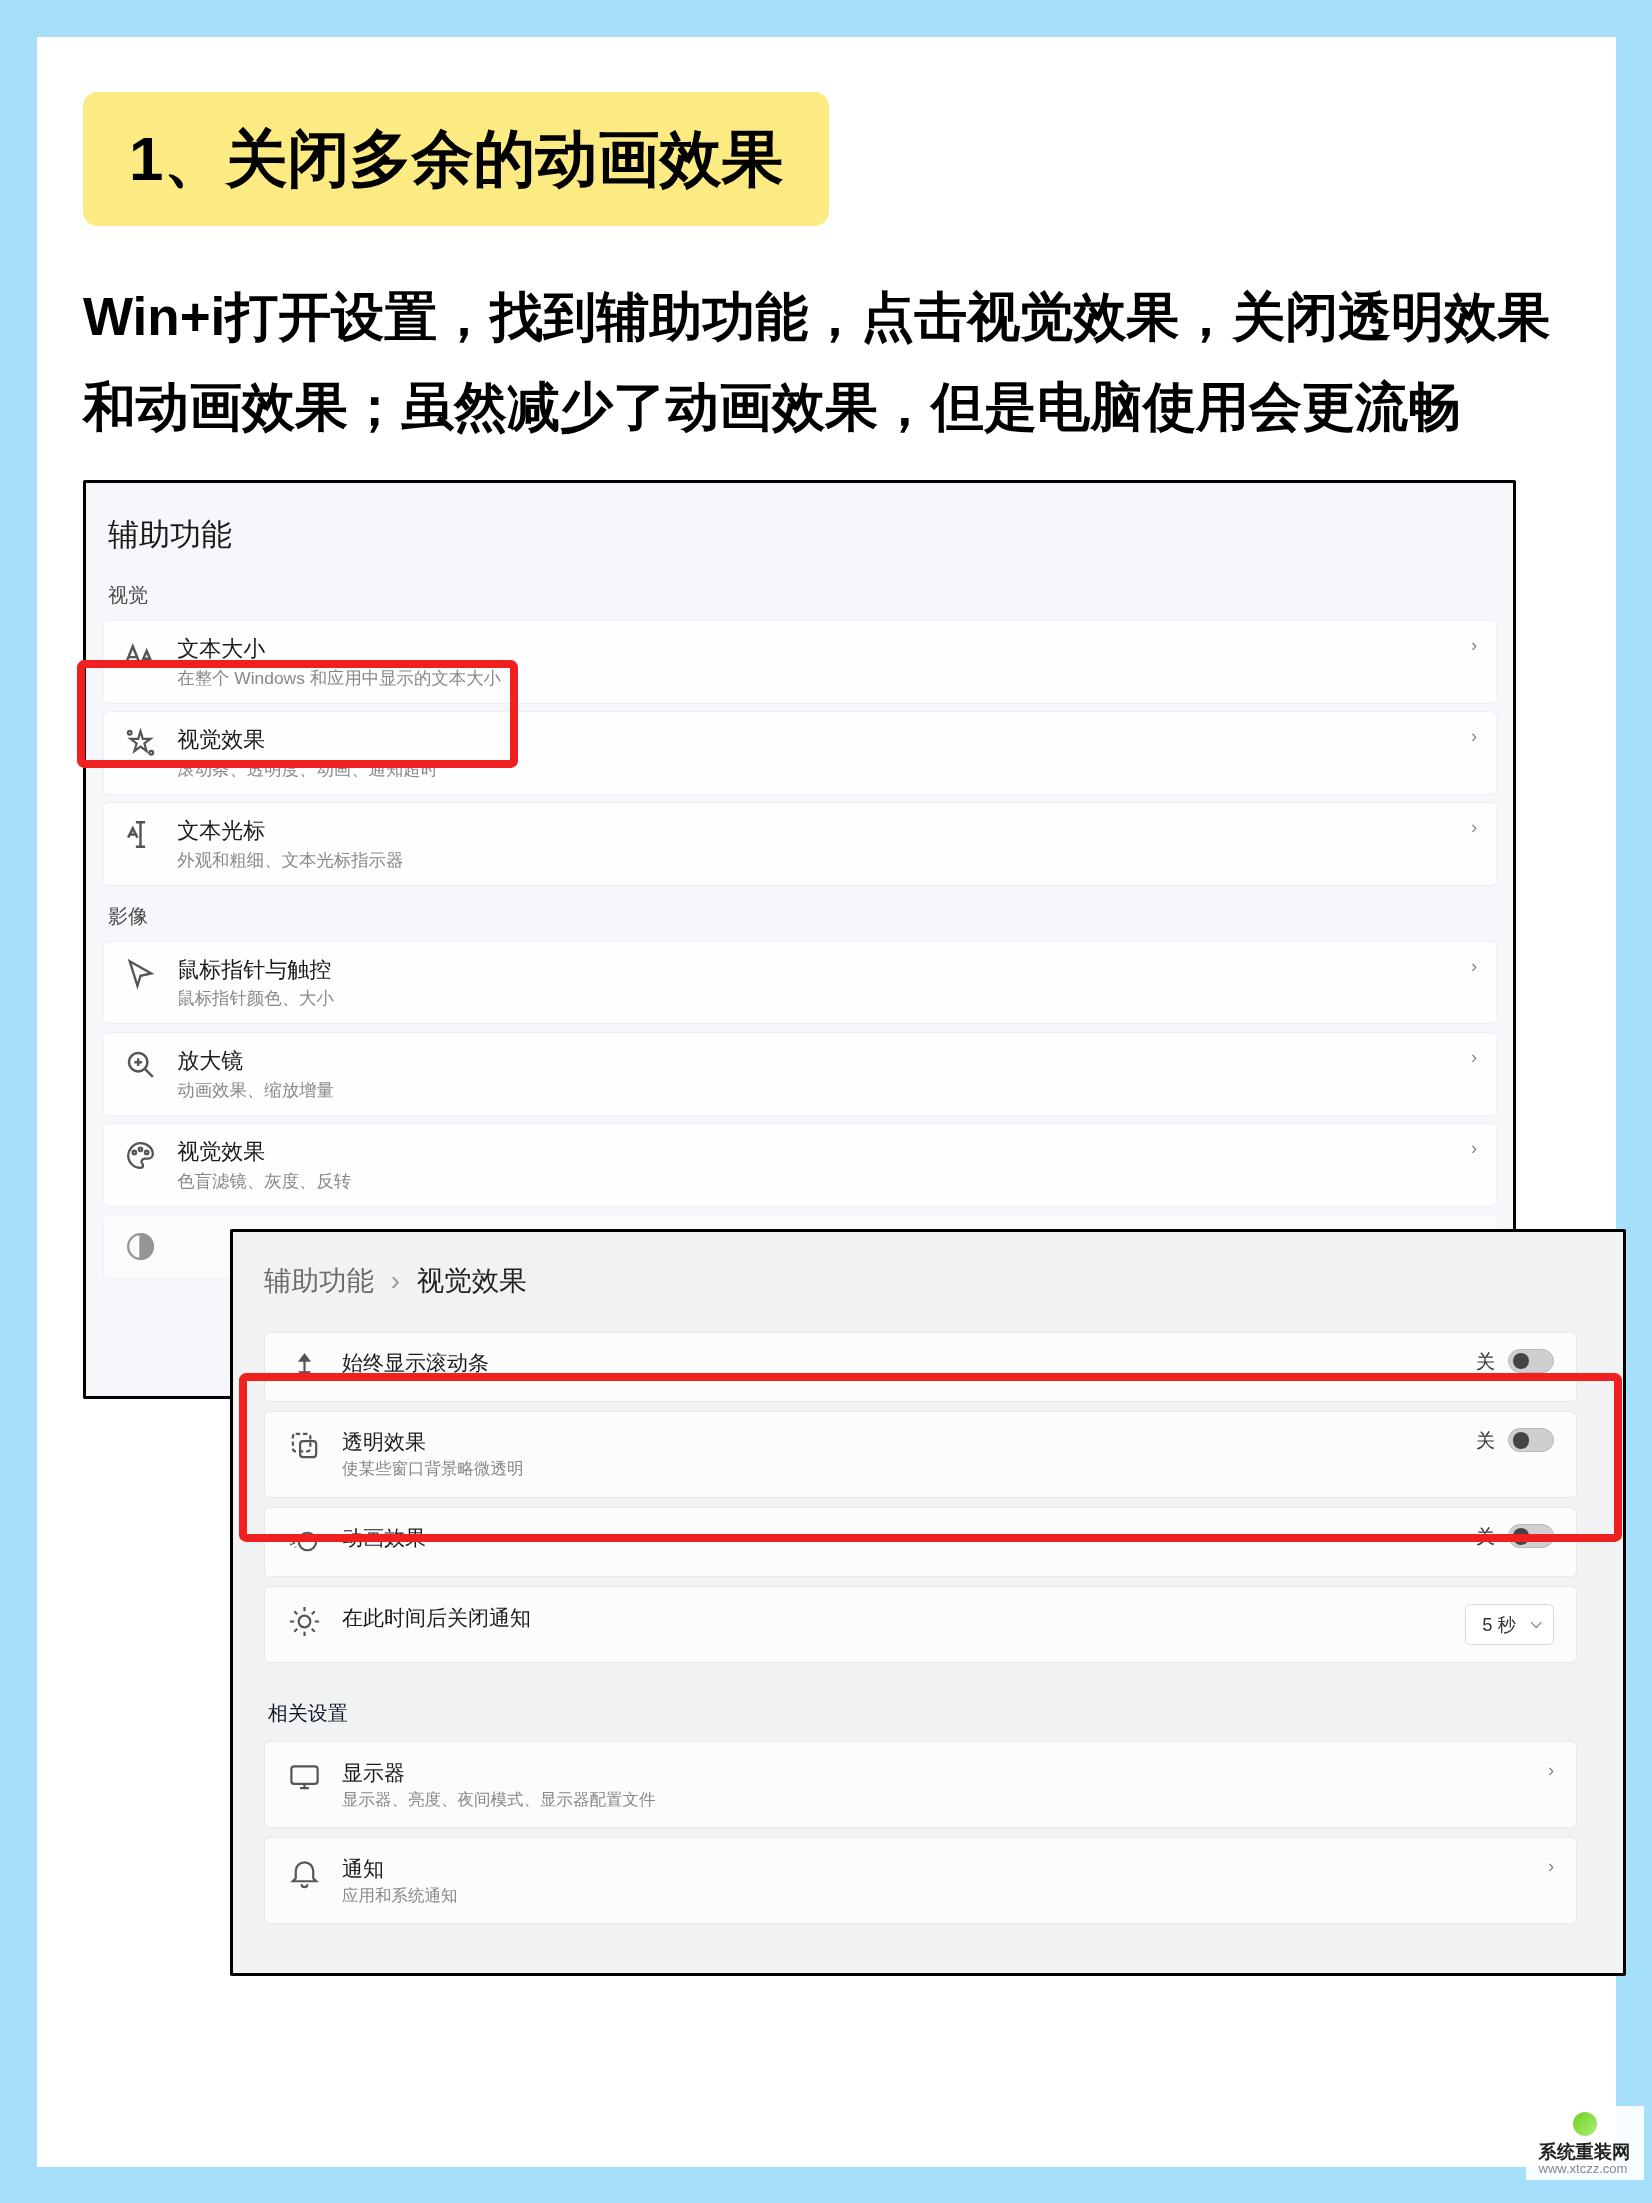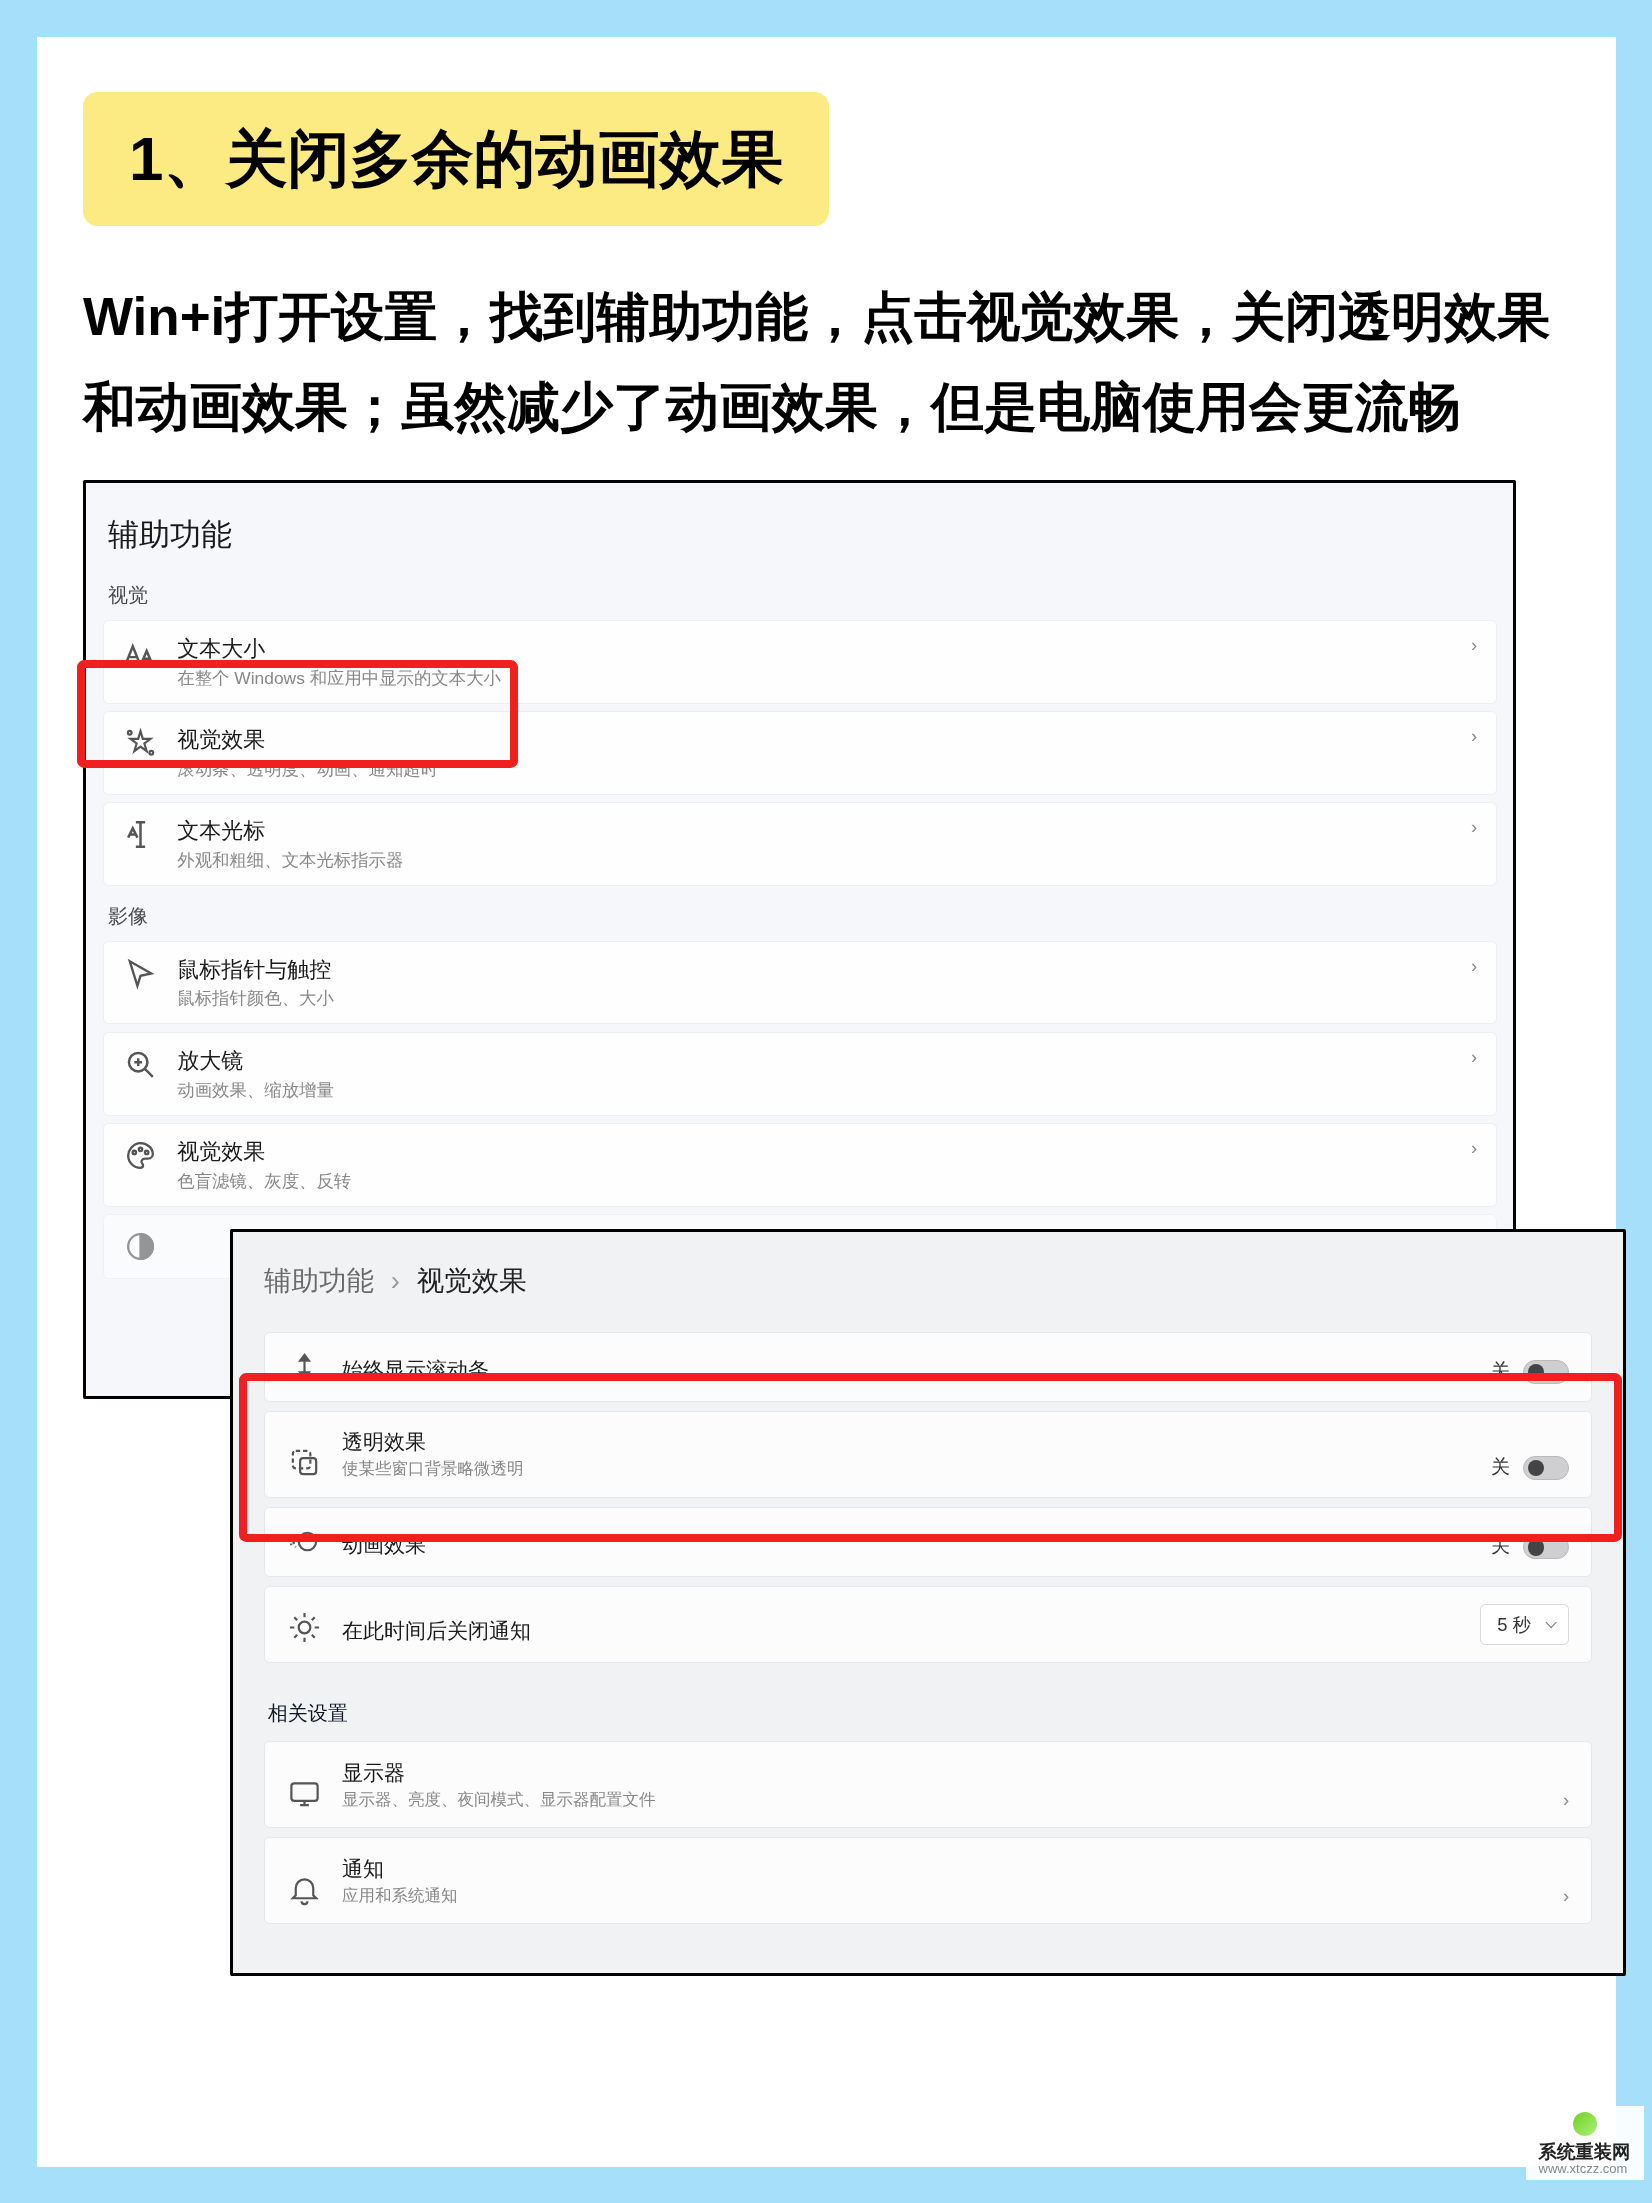--- a/index.html
+++ b/index.html
@@ -76,31 +76,31 @@
       pointer-events: none;
     }
 
     .panel2 {
       position: absolute;
       top: 749px; left: 147px;
       width: 1396px;
       background: #f1f2f4;
       border: 3.7px solid #000;
       border-radius: 1.8px;
-      padding: 31px 31px 40px 31px;
+      padding: 31px 46px 40px 31px;
     }
     .breadcrumb { font-size: 27.5px; color: #222; margin-bottom: 33px; }
     .breadcrumb .bc-dim { color: #6b6b6b; }
     .breadcrumb .bc-sep { color: #9a9a9a; margin: 0 9.2px; }
     .toggle-row {
       background: #fcfcfd;
       border: 0.9px solid #e6e7ea;
       border-radius: 5.5px;
       display: flex;
-      align-items: flex-end;
+      align-items: flex-start;
       padding: 16.5px 22px;
       margin-bottom: 9.2px;
     }
     .toggle-row .row-icon { width: 35px; height: 35px; display:flex; align-items:center; justify-content:center; color:#555; margin-right:20px; flex-shrink:0;}
     .toggle-row .row-text { flex: 1; }
     .toggle-row .row-title { font-size: 21px; }
     .toggle-row .row-desc { font-size: 16.5px; }
     .toggle-state { font-size: 19px; color: #333; margin-right: 13px; }
     .switch {
       width: 46px; height: 24px; border-radius: 12px;

